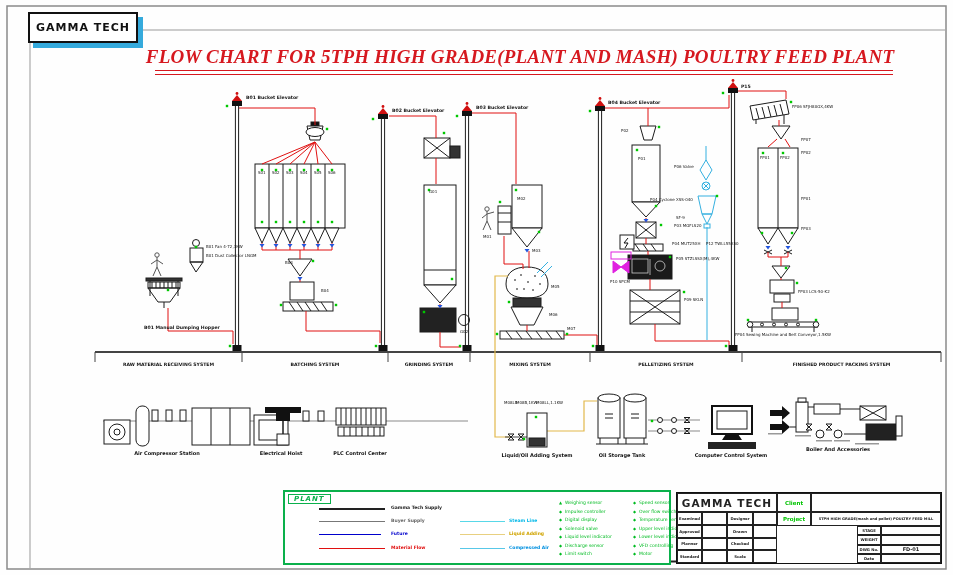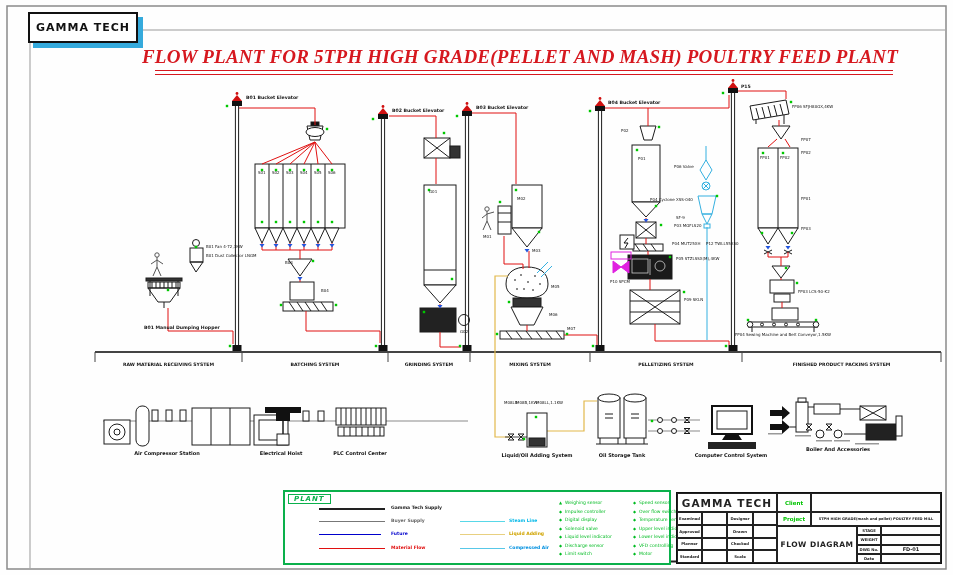--- a/index.html
+++ b/index.html
@@ -536,21 +536,21 @@
         <polygon points="643.5,219 648.5,219 646,222.5" fill="#2255dd"></polygon>
         <polygon points="765.5,246 770.5,246 768,249.5" fill="#2255dd"></polygon>
         <polygon points="785.5,246 790.5,246 788,249.5" fill="#2255dd"></polygon>
         <polygon points="297.5,277 302.5,277 300,280.5" fill="#2255dd"></polygon>
       </g>
   </svg>
 
   <div class="logo">
     <span>GAMMA TECH</span>
   </div>
-  <div class="title" style="color:#d6181f">FLOW PLANT FOR 5TPH HIGH GRADE(PELLET AND MASH)  POULTRY FEED PLANT</div>
+  <div class="title" style="color:#d6181f">FLOW CHART FOR 5TPH HIGH GRADE(PLANT AND MASH)  POULTRY FEED PLANT</div>
   <div class="title-rule"></div>
 
   <div class="sec" style="left:95px;width:147px;">RAW MATERIAL RECEIVING SYSTEM</div>
   <div class="sec" style="left:242px;width:146px;">BATCHING SYSTEM</div>
   <div class="sec" style="left:388px;width:82px;">GRINDING SYSTEM</div>
   <div class="sec" style="left:470px;width:120px;">MIXING SYSTEM</div>
   <div class="sec" style="left:590px;width:152px;">PELLETIZING SYSTEM</div>
   <div class="sec" style="left:742px;width:199px;">FINISHED PRODUCT PACKING SYSTEM</div>
 
   <div class="util" style="left:119px;top:450px;">Air Compressor Station</div>
@@ -656,21 +656,20 @@
     <div class="cell" style="left:50px;top:31.75px;width:26px;height:12.75px;">Drawn</div>
     <div class="cell" style="left:76px;top:31.75px;width:24px;height:12.75px;"></div>
     <div class="cell" style="left:0;top:44.5px;width:25px;height:12.75px;">Planner</div>
     <div class="cell" style="left:25px;top:44.5px;width:25px;height:12.75px;"></div>
     <div class="cell" style="left:50px;top:44.5px;width:26px;height:12.75px;">Checked</div>
     <div class="cell" style="left:76px;top:44.5px;width:24px;height:12.75px;"></div>
     <div class="cell" style="left:0;top:57.25px;width:25px;height:12.75px;">Standard</div>
     <div class="cell" style="left:25px;top:57.25px;width:25px;height:12.75px;"></div>
     <div class="cell" style="left:50px;top:57.25px;width:26px;height:12.75px;">Scale</div>
     <div class="cell" style="left:76px;top:57.25px;width:24px;height:12.75px;"></div>
-    <div class="cell mid" style="left:100px;top:33px;width:80px;height:37px;">FLOW DIAGRAM</div>
     <div class="cell" style="left:180px;top:33px;width:24px;height:9.25px;">STAGE</div>
     <div class="cell val" style="left:204px;top:33px;width:60px;height:9.25px;"></div>
     <div class="cell" style="left:180px;top:42.25px;width:24px;height:9.25px;">WEIGHT</div>
     <div class="cell val" style="left:204px;top:42.25px;width:60px;height:9.25px;"></div>
     <div class="cell" style="left:180px;top:51.5px;width:24px;height:9.25px;">DWG No.</div>
     <div class="cell no" style="left:204px;top:51.5px;width:60px;height:9.25px;">FD-01</div>
     <div class="cell" style="left:180px;top:60.75px;width:24px;height:9.25px;">Date</div>
     <div class="cell val" style="left:204px;top:60.75px;width:60px;height:9.25px;"></div>
   </div>
 </div>

